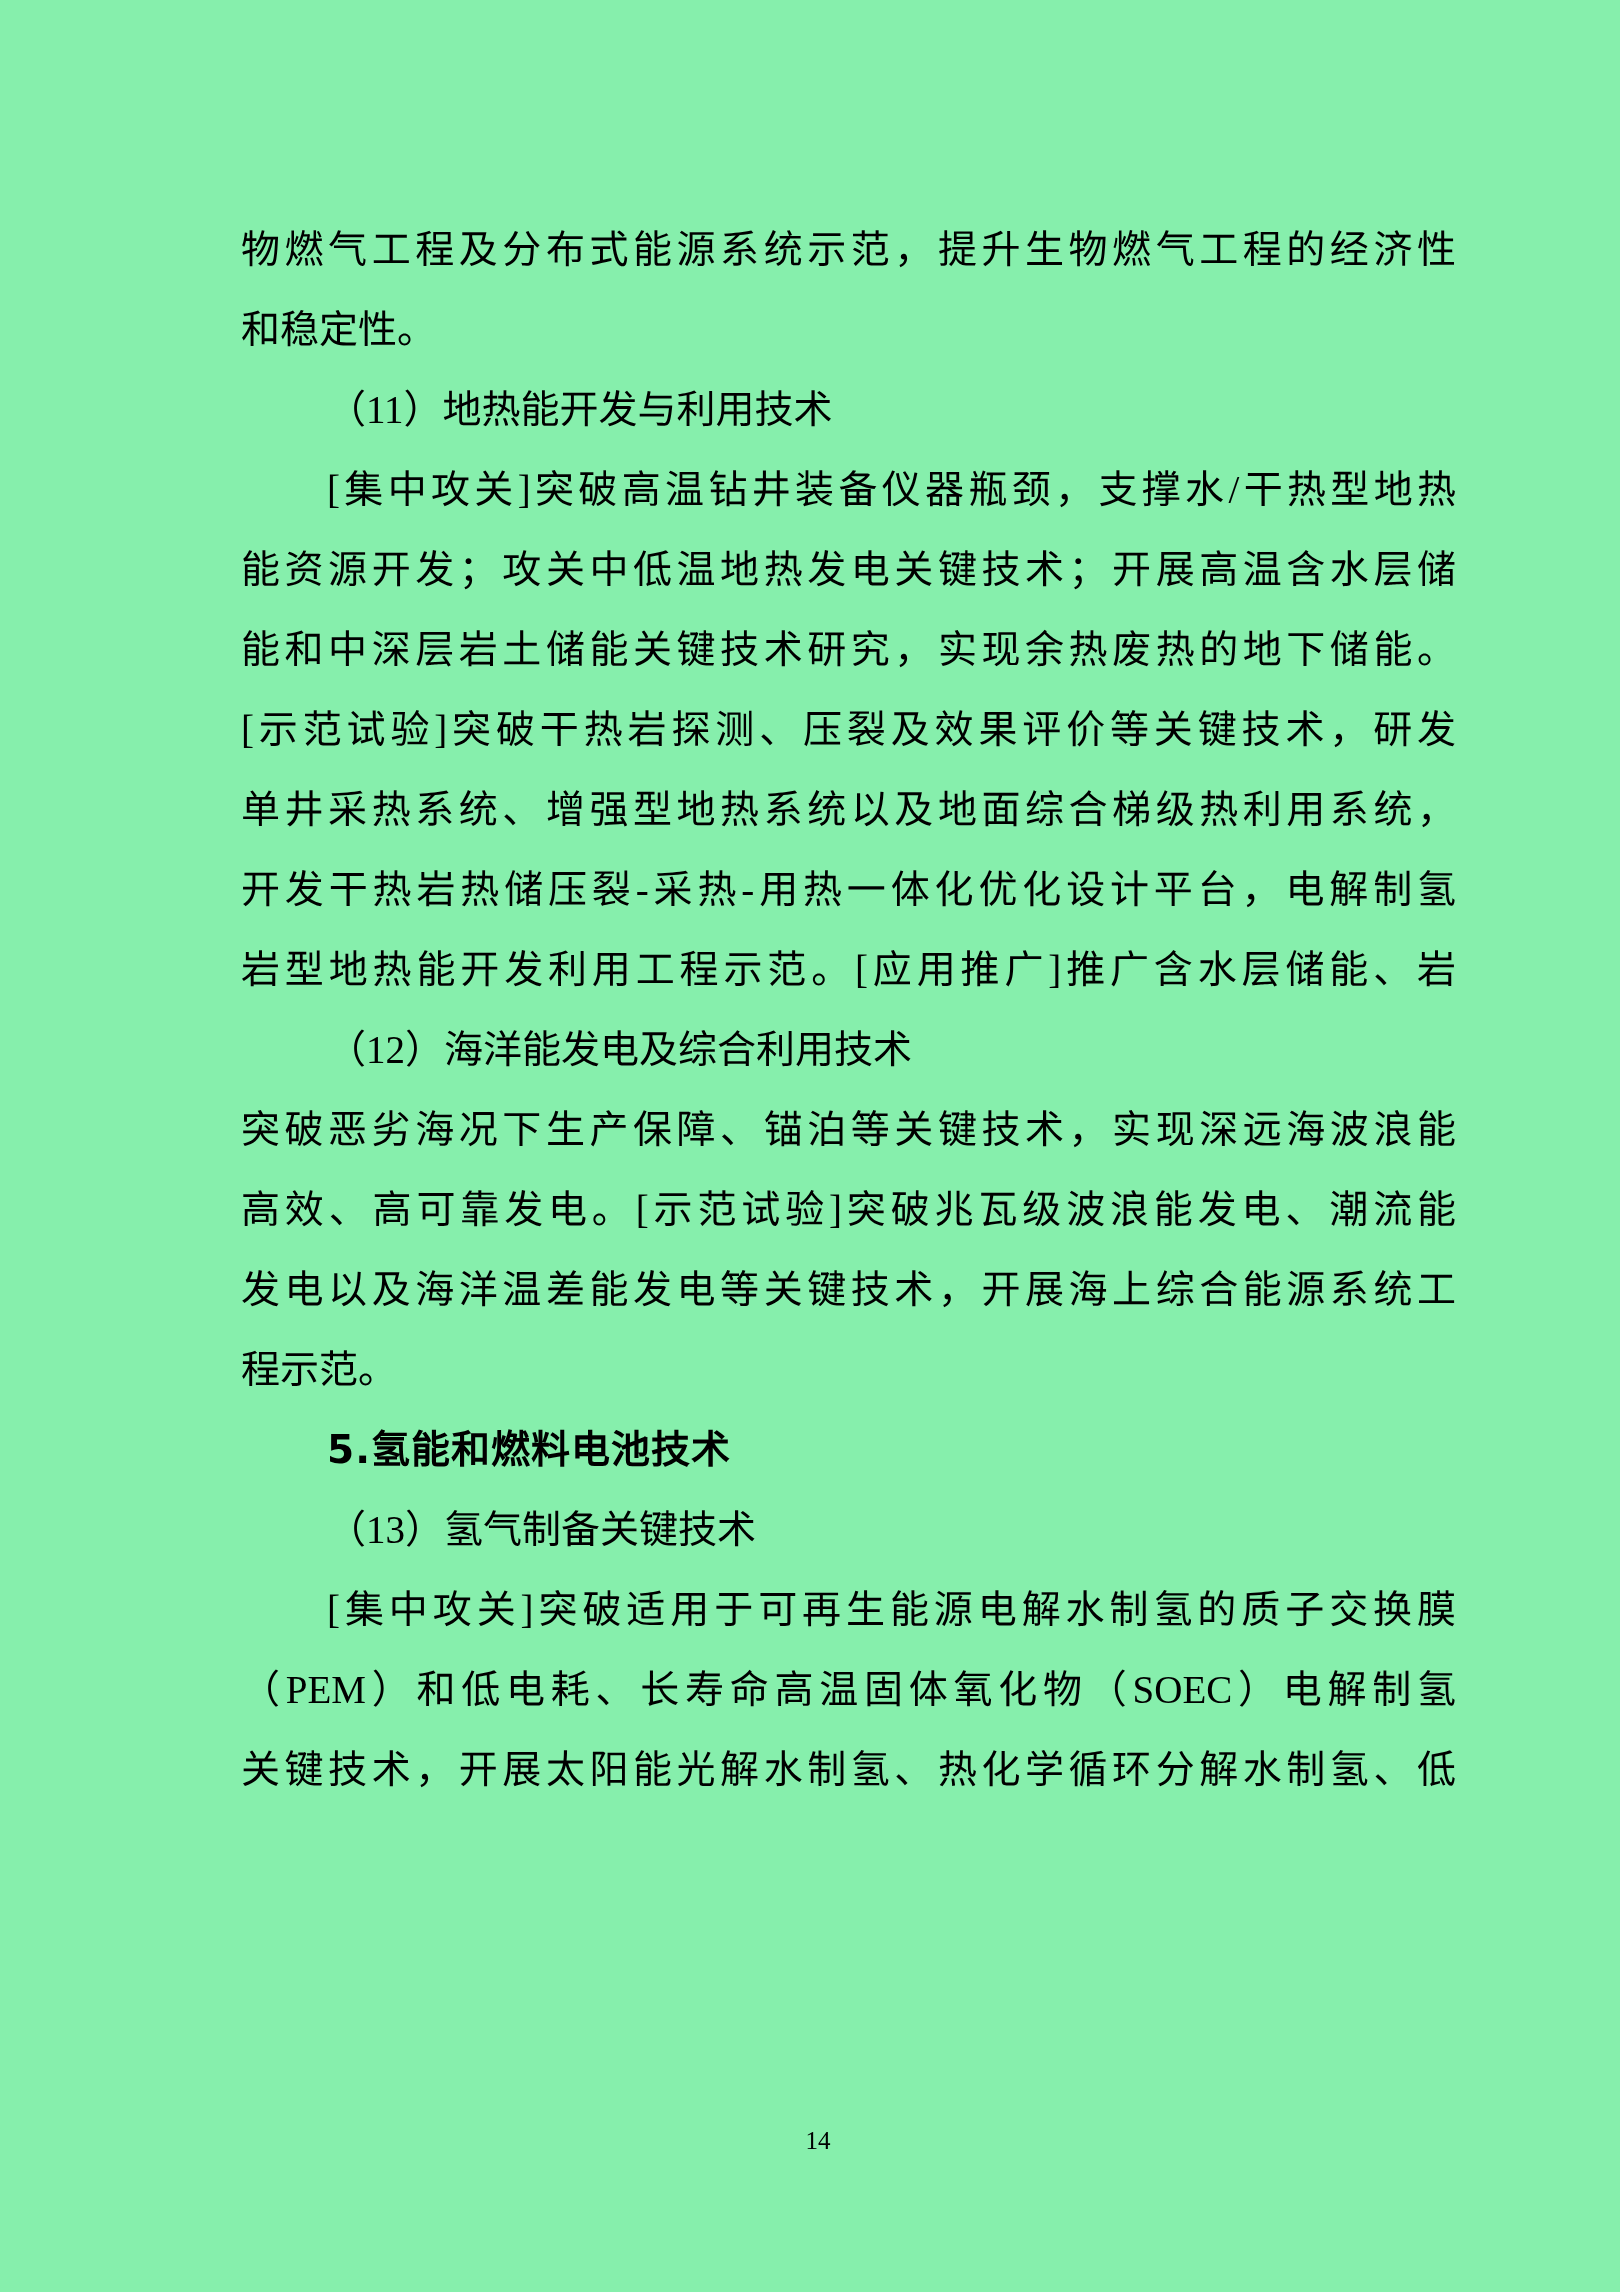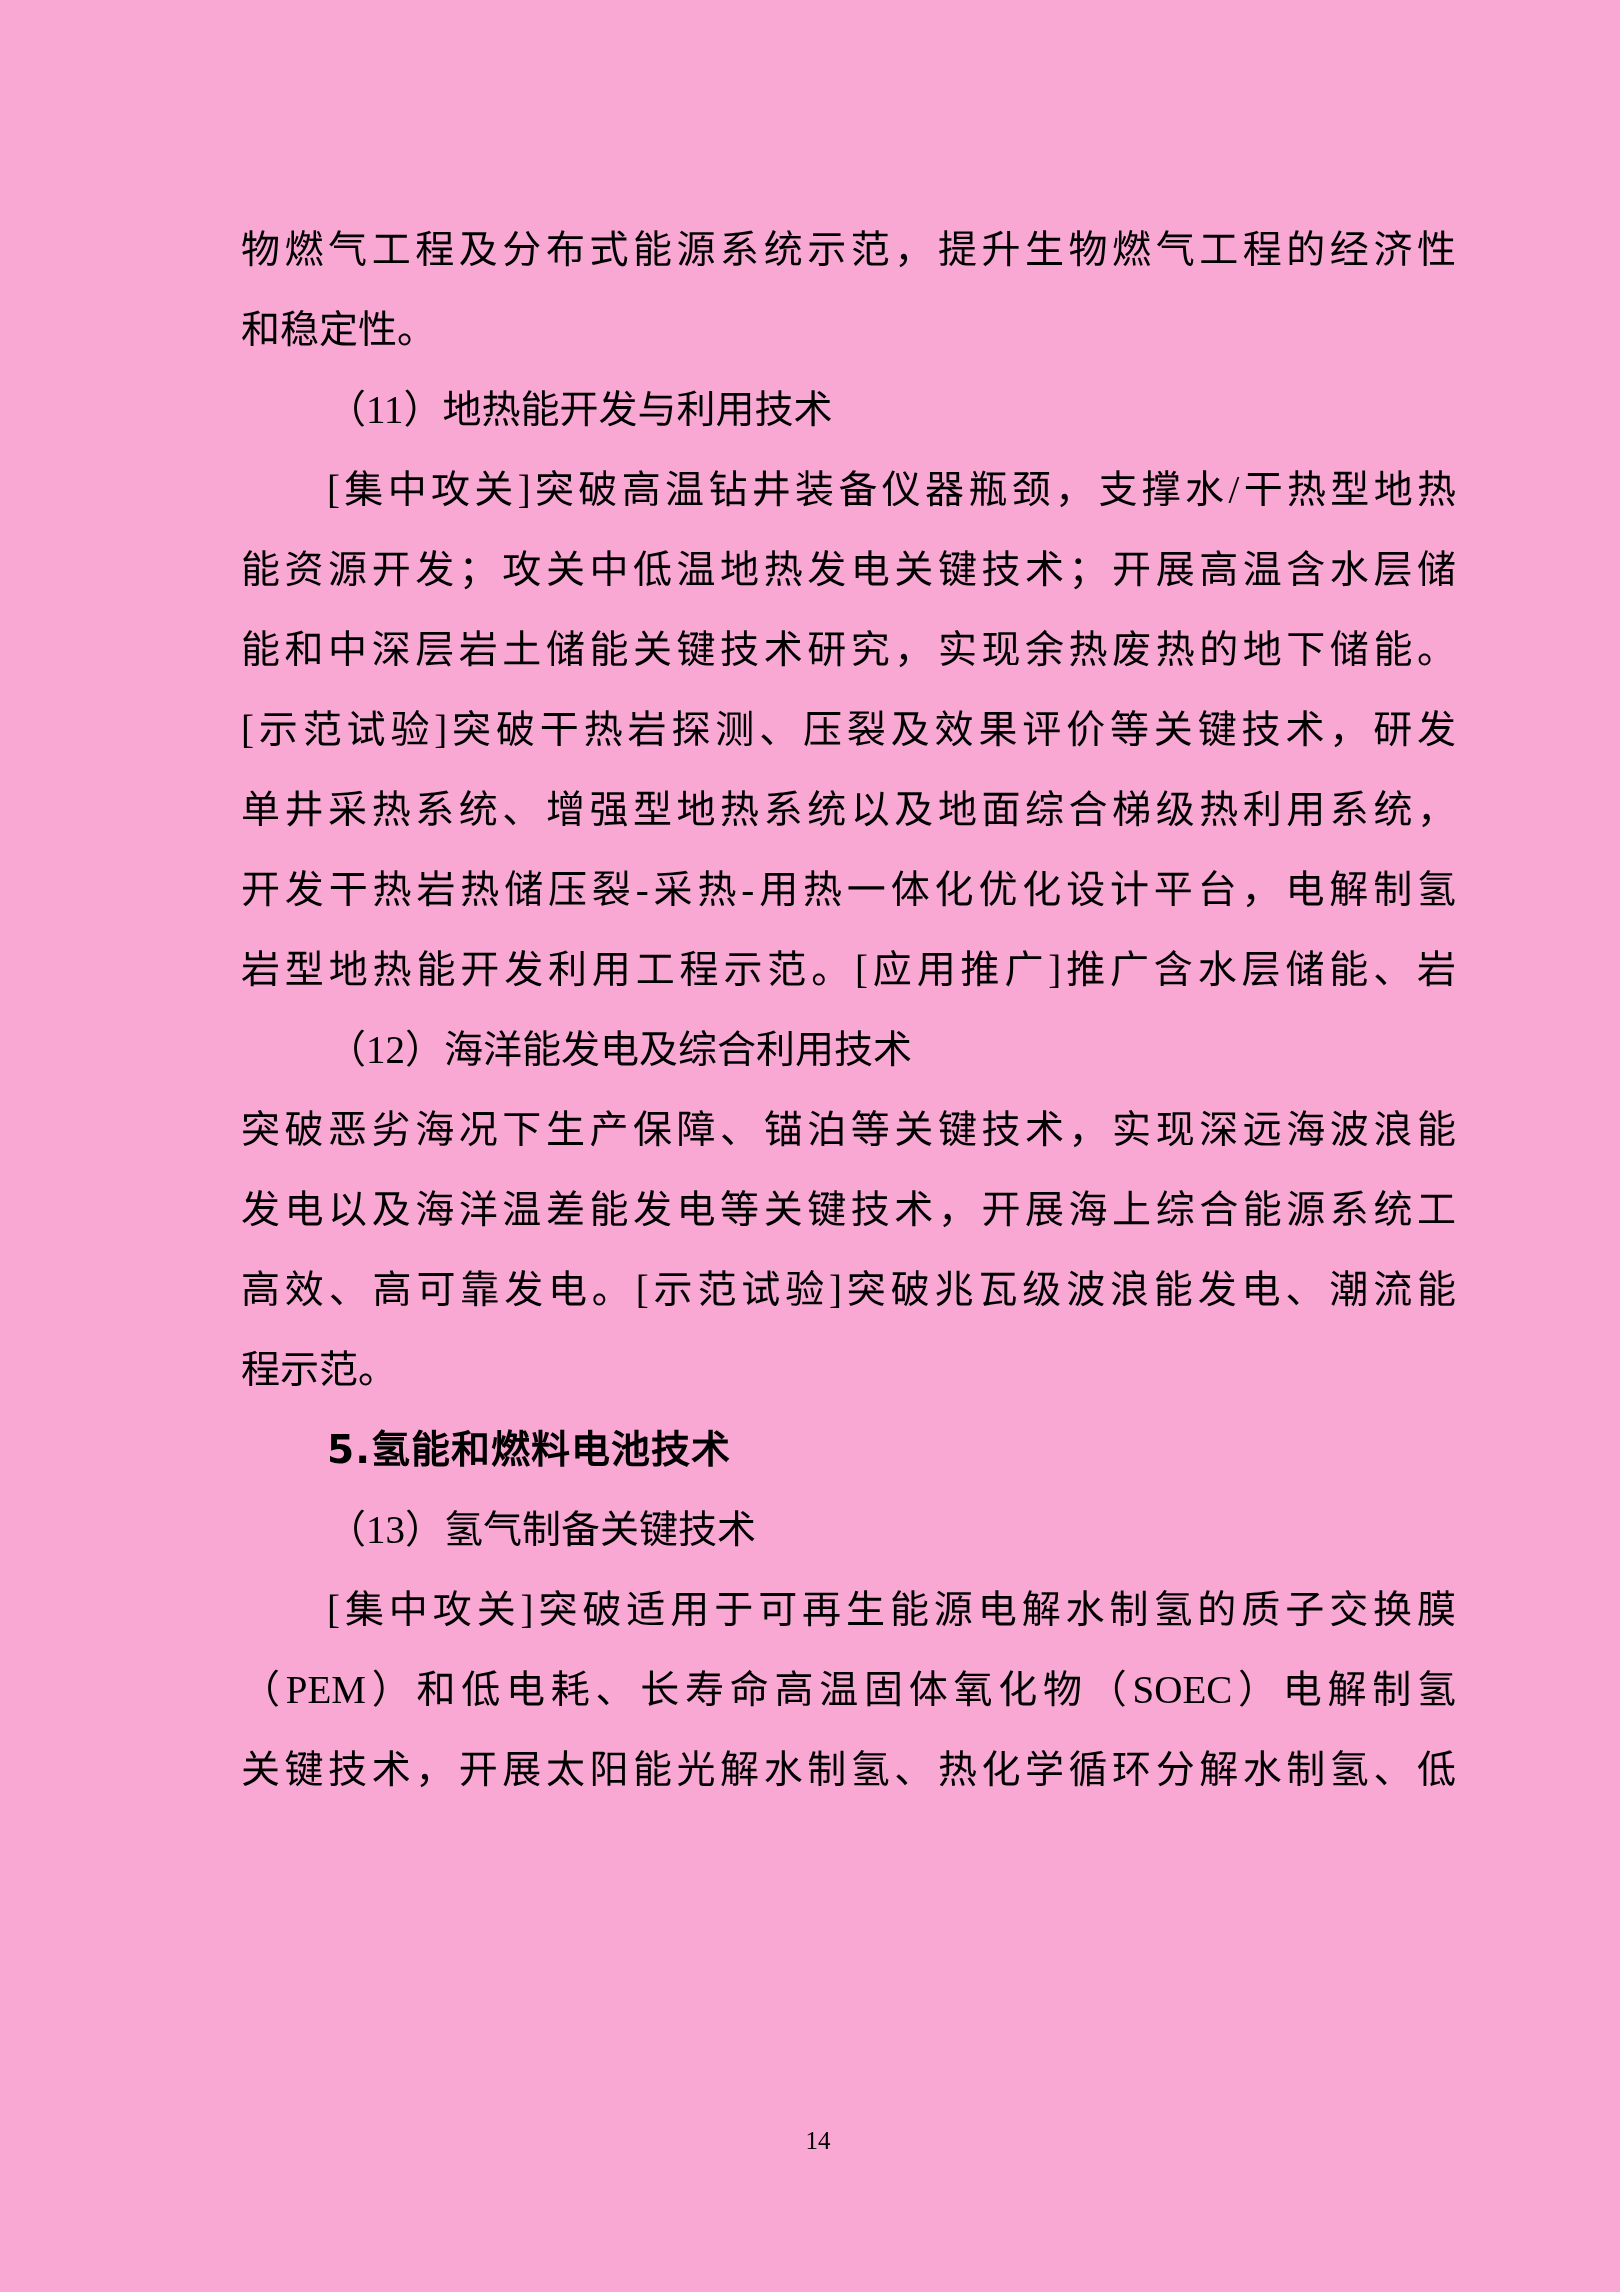--- a/index.html
+++ b/index.html
@@ -4,21 +4,21 @@
 <style>
   html, body {
     margin: 0;
     padding: 0;
     background: #ffffff;
   }
   .page {
     position: relative;
     width: 1620px;
     height: 2293px;
-    background: #f9a8d4;
+    background: #86efac;
     overflow: hidden;
     color: #000000;
   }
   .text-block {
     position: absolute;
     left: 241px;
     top: 210px;
     width: 1215px;
   }
   .line {
@@ -66,22 +66,22 @@
       <div class="line indent">（11）地热能开发与利用技术</div>
       <div class="line fill indent">[集中攻关]突破高温钻井装备仪器瓶颈，支撑水/干热型地热</div>
       <div class="line fill">能资源开发；攻关中低温地热发电关键技术；开展高温含水层储</div>
       <div class="line fill">能和中深层岩土储能关键技术研究，实现余热废热的地下储能。</div>
       <div class="line fill">[示范试验]突破干热岩探测、压裂及效果评价等关键技术，研发</div>
       <div class="line fill">单井采热系统、增强型地热系统以及地面综合梯级热利用系统，</div>
       <div class="line fill">开发干热岩热储压裂-采热-用热一体化优化设计平台，电解制氢</div>
       <div class="line fill">岩型地热能开发利用工程示范。[应用推广]推广含水层储能、岩</div>
       <div class="line indent">（12）海洋能发电及综合利用技术</div>
       <div class="line fill">突破恶劣海况下生产保障、锚泊等关键技术，实现深远海波浪能</div>
+      <div class="line fill">高效、高可靠发电。[示范试验]突破兆瓦级波浪能发电、潮流能</div>
       <div class="line fill">发电以及海洋温差能发电等关键技术，开展海上综合能源系统工</div>
-      <div class="line fill">高效、高可靠发电。[示范试验]突破兆瓦级波浪能发电、潮流能</div>
       <div class="line">程示范。</div>
       <div class="line indent heading">5.氢能和燃料电池技术</div>
       <div class="line indent">（13）氢气制备关键技术</div>
       <div class="line fill indent">[集中攻关]突破适用于可再生能源电解水制氢的质子交换膜</div>
       <div class="line fill">（PEM）和低电耗、长寿命高温固体氧化物（SOEC）电解制氢</div>
       <div class="line fill">关键技术，开展太阳能光解水制氢、热化学循环分解水制氢、低</div>
     </div>
   <div class="footer">14</div>
 </div>
 

